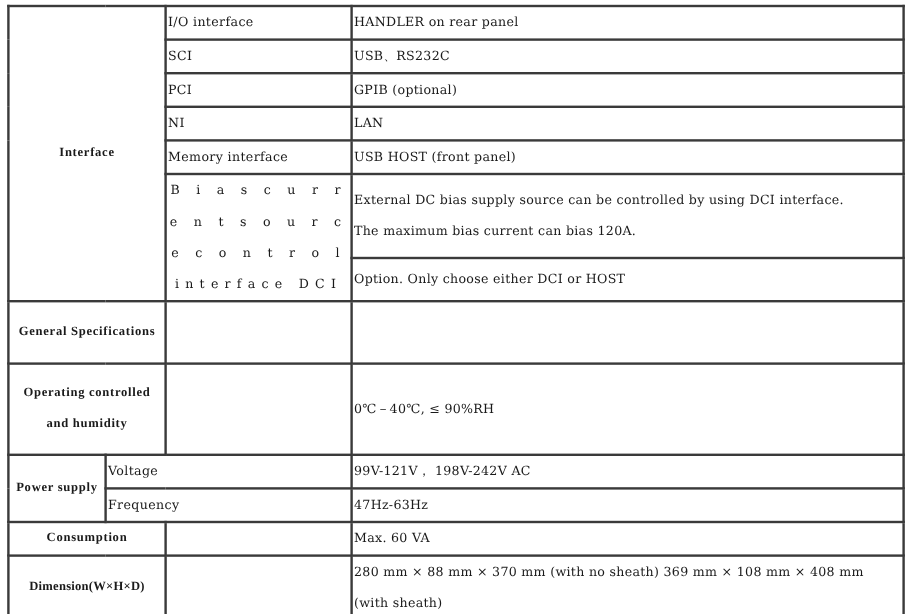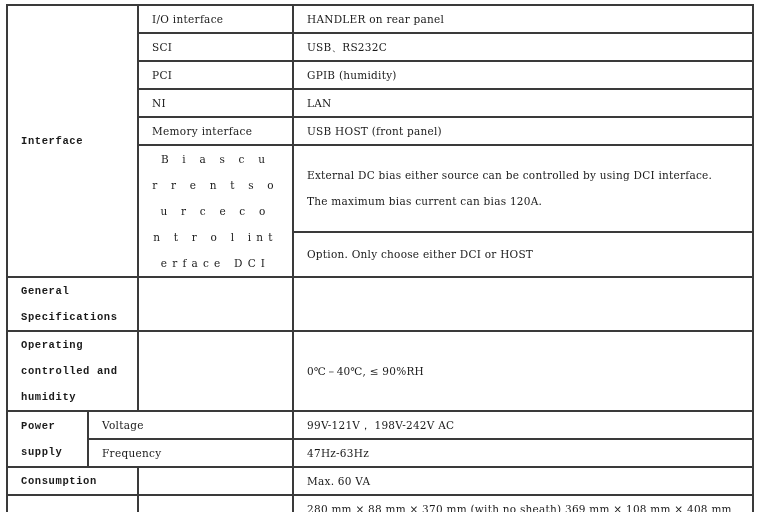--- a/index.html
+++ b/index.html
@@ -1,22 +1,22 @@
 <!DOCTYPE html>
 <html><head>
 <meta charset="utf-8">
 <style>
   html, body { margin:0; padding:0; background:#ffffff; }
   body { width:761px; height:512px; position:relative; overflow:hidden;
          font-family:"DejaVu Serif", "Liberation Serif", serif; color:#1a1a1a; }
   .spec-table { position:absolute; left:6px; top:4px; border-collapse:collapse;
                 table-layout:fixed; width:746px; }
-  .spec-table td { border:2px solid #3a3a3a; padding:0 13px; font-size:10.5px;
+  .spec-table td { border:2px solid #3a3a3a; padding:0 1px; font-size:10.5px;
                    line-height:26px; vertical-align:middle; white-space:nowrap; overflow:hidden; }
-  .cat { text-align:left; font-weight:bold; font-family:Liberation Mono, monospace;
+  .cat { text-align:center; font-weight:bold; font-family:Liberation Serif, serif;
          font-size:10.5px; letter-spacing:0.6px; white-space:normal !important; line-height:24.5px;margin-left:24px; }
   .sub { font-size:10.5px; letter-spacing:0.3px; }
   .val { font-size:10.5px; letter-spacing:0.25px;margin-left:44px; }
   .wrap { white-space:normal !important; line-height:26px; }
   .spaced { letter-spacing:5.2px; white-space:normal !important; word-break:break-all; line-height:26px;text-align:center; }
 </style>
 </head>
 <body>
 
 <table class="spec-table">
@@ -32,34 +32,34 @@
       <td class="cat" colspan="2" rowspan="8">Interface</td>
       <td class="sub">I/O interface</td>
       <td class="val">HANDLER on rear panel</td>
     </tr>
     <tr style="height:27px">
       <td class="sub">SCI</td>
       <td class="val">USB、RS232C</td>
     </tr>
     <tr style="height:27px">
       <td class="sub">PCI</td>
-      <td class="val">GPIB (humidity)</td>
+      <td class="val">GPIB (optional)</td>
     </tr>
     <tr style="height:25px">
       <td class="sub">NI</td>
       <td class="val">LAN</td>
     </tr>
     <tr style="height:27px">
       <td class="sub">Memory interface</td>
       <td class="val">USB HOST (front panel)</td>
     </tr>
     <tr style="height:52px">
       <td class="sub spaced" rowspan="3">B i a s c u r r e n t s o u r c e c o n t r o l interface DCI</td>
       <td class="val wrap" rowspan="2">
-        <div>External DC bias either source can be controlled by using DCI interface.</div>
+        <div>External DC bias supply source can be controlled by using DCI interface.</div>
         <div>The maximum bias current can bias 120A.</div>
       </td>
     </tr>
     <tr style="height:0"></tr>
     <tr style="height:27px">
       <td class="val">Option. Only choose either DCI or HOST</td>
     </tr>
 
     <tr style="height:52px">
       <td class="cat" colspan="2">General Specifications</td>

